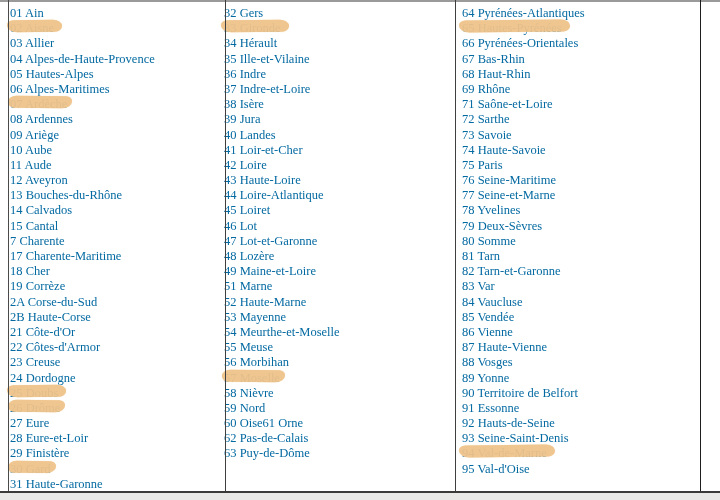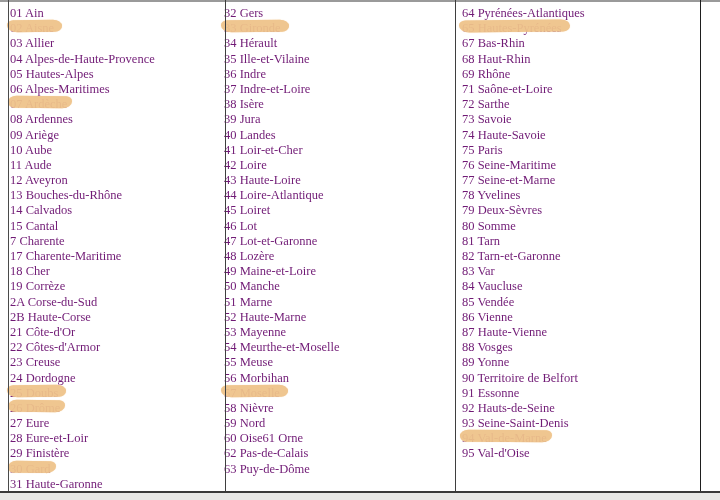--- a/index.html
+++ b/index.html
@@ -17,21 +17,21 @@
   .vline.m1   { left:225px; }
   .vline.m2   { left:455px; }
   .vline.r    { left:700px; background:#1e1e1e; }
   .bottom-border { position:absolute; top:491px; left:0; width:720px; height:2px; background:#3a3a3a; }
   .footer-strip  { position:absolute; top:493px; left:0; width:720px; height:7px; background:#e8e8e6; }
 
   
   .col {
     position:absolute; top:6px;
     font-size:12.5px; line-height:15.2px;
-    color:#701a75; white-space:nowrap;
+    color:#0369a1; white-space:nowrap;
   }
   .col.c0 { left:10px;  width:212px; }
   .col.c1 { left:224px; width:220px; }
   .col.c2 { left:462px; width:235px; }
 
   .row { height:15.2px; }
   .txt { position:relative; display:inline-block; }
 
   
   .mark {
@@ -99,37 +99,37 @@
       <div class="row"><span class="txt">40 Landes</span></div>
       <div class="row"><span class="txt">41 Loir-et-Cher</span></div>
       <div class="row"><span class="txt">42 Loire</span></div>
       <div class="row"><span class="txt">43 Haute-Loire</span></div>
       <div class="row"><span class="txt">44 Loire-Atlantique</span></div>
       <div class="row"><span class="txt">45 Loiret</span></div>
       <div class="row"><span class="txt">46 Lot</span></div>
       <div class="row"><span class="txt">47 Lot-et-Garonne</span></div>
       <div class="row"><span class="txt">48 Lozère</span></div>
       <div class="row"><span class="txt">49 Maine-et-Loire</span></div>
-      <div class="row"><span class="txt">50 Manche</span></div>
       <div class="row"><span class="txt">51 Marne</span></div>
       <div class="row"><span class="txt">52 Haute-Marne</span></div>
       <div class="row"><span class="txt">53 Mayenne</span></div>
       <div class="row"><span class="txt">54 Meurthe-et-Moselle</span></div>
       <div class="row"><span class="txt">55 Meuse</span></div>
       <div class="row"><span class="txt">56 Morbihan</span></div>
       <div class="row"><span class="txt">57 Moselle<span class="mark" style="background: rgb(239, 195, 138);"></span></span></div>
       <div class="row"><span class="txt">58 Nièvre</span></div>
       <div class="row"><span class="txt">59 Nord</span></div>
       <div class="row"><span class="txt">60 Oise61 Orne</span></div>
       <div class="row"><span class="txt">62 Pas-de-Calais</span></div>
       <div class="row"><span class="txt">63 Puy-de-Dôme</span></div>
     </div>
   <div class="col c2">
       <div class="row"><span class="txt">64 Pyrénées-Atlantiques</span></div>
       <div class="row"><span class="txt">65 Hautes-Pyrénées<span class="mark" style="background: rgb(239, 195, 138);"></span></span></div>
+      <div class="row"><span class="txt">66 Pyrénées-Orientales</span></div>
       <div class="row"><span class="txt">67 Bas-Rhin</span></div>
       <div class="row"><span class="txt">68 Haut-Rhin</span></div>
       <div class="row"><span class="txt">69 Rhône</span></div>
       <div class="row"><span class="txt">71 Saône-et-Loire</span></div>
       <div class="row"><span class="txt">72 Sarthe</span></div>
       <div class="row"><span class="txt">73 Savoie</span></div>
       <div class="row"><span class="txt">74 Haute-Savoie</span></div>
       <div class="row"><span class="txt">75 Paris</span></div>
       <div class="row"><span class="txt">76 Seine-Maritime</span></div>
       <div class="row"><span class="txt">77 Seine-et-Marne</span></div>

